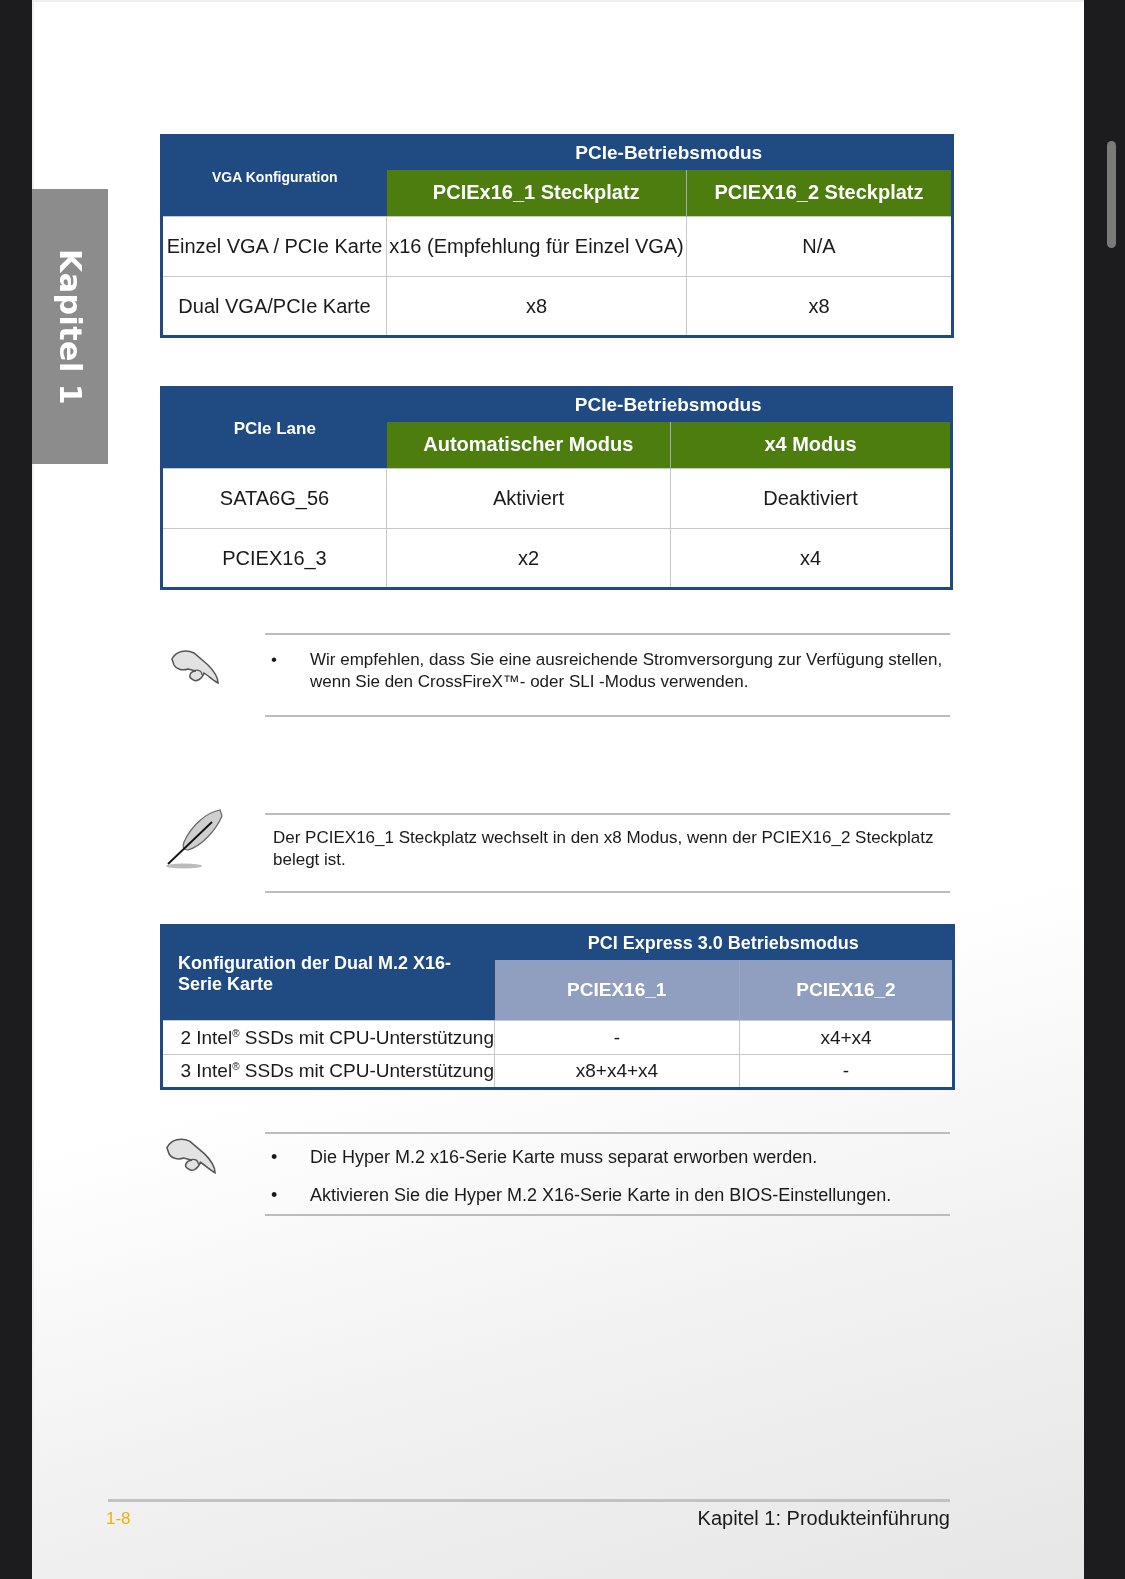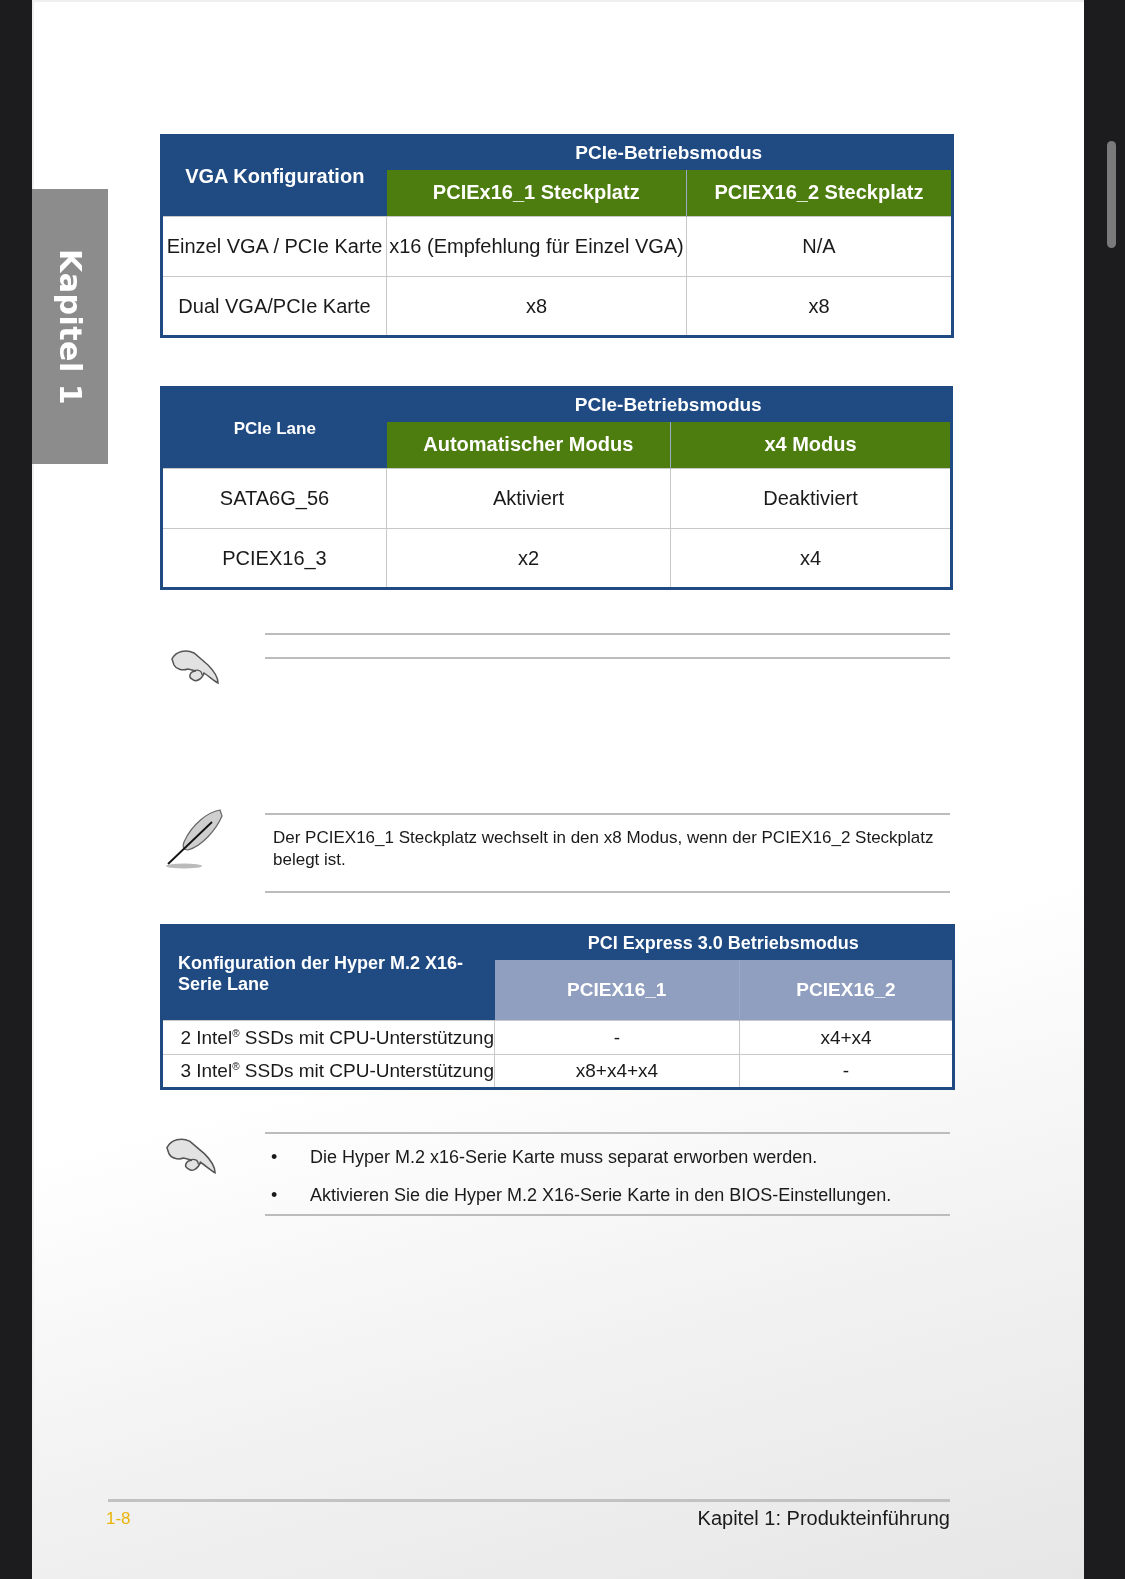--- a/index.html
+++ b/index.html
@@ -68,21 +68,21 @@
 </div>
 
 <table class="spec" id="t1">
   <colgroup>
       <col style="width:225px">
       <col style="width:300px">
       <col style="width:266px">
     </colgroup>
   <tbody>
       <tr style="height:34px">
-    <th class="dark" rowspan="2" style="font-size:20px">VGA Konfiguration</th>
+    <th class="dark" rowspan="2" style="font-size:14px">VGA Konfiguration</th>
     <th class="dark" colspan="2">PCIe-Betriebsmodus</th>
   </tr>
   <tr style="height:47px">
     <th class="light first">PCIEx16_1 Steckplatz</th>
     <th class="light">PCIEX16_2 Steckplatz</th>
   </tr>
   <tr style="height:60px">
     <td class="cell">Einzel VGA / PCIe Karte</td>
     <td class="cell">x16 (Empfehlung für Einzel VGA)</td>
     <td class="cell">N/A</td>
@@ -122,41 +122,42 @@
   </tr>
 </tbody>
   </table>
 
 <svg class="icon" style="left:168px;top:645px" width="54" height="44" viewBox="0 0 54 44">
   <path d="M4 14 C8 6,18 4,26 8 L40 20 C46 26,50 32,50 38 C46 36,42 32,36 28 C34 34,28 38,24 34 C20 32,22 26,28 26 L20 24 C14 26,8 24,6 20 Z" fill="#e2e2e2" stroke="#555" stroke-width="1.5"></path>
   <path d="M26 26 C30 24,34 26,34 30" fill="none" stroke="#555" stroke-width="1.2"></path>
 </svg>
 <div class="note" style="top:633px;padding:14px 0 8px 0">
   <ul>
+    <li style="margin-bottom:14px">Wir empfehlen, dass Sie eine ausreichende Stromversorgung zur Verfügung stellen, wenn Sie den CrossFireX™- oder SLI -Modus verwenden.</li>
   </ul>
 </div>
 
 <svg class="icon" style="left:162px;top:806px" width="66" height="64" viewBox="0 0 66 64">
   <path d="M58 4 C46 6,30 18,22 36 C20 42,22 44,26 44 C40 40,54 24,60 10 Z" fill="#cfcfcf" stroke="#666" stroke-width="1.2"></path>
   <path d="M50 16 L6 58" stroke="#111" stroke-width="1.8"></path>
   <ellipse cx="22" cy="60" rx="18" ry="2.5" fill="#bbbbbb"></ellipse>
 </svg>
 <div class="note" style="top:813px;padding:12px 0 20px 8px;width:677px">
   <div>Der PCIEX16_1 Steckplatz wechselt in den x8 Modus, wenn der PCIEX16_2 Steckplatz belegt ist.</div>
 </div>
 
 <table class="spec" id="t3">
   <colgroup>
       <col style="width:333px">
       <col style="width:245px">
       <col style="width:214px">
     </colgroup>
   <tbody>
       <tr style="height:34px">
-    <th class="dark rowhead" rowspan="2">Konfiguration der Hyper M.2 X16-Serie Lane</th>
+    <th class="dark rowhead" rowspan="2">Konfiguration der Dual M.2 X16-Serie Karte</th>
     <th class="dark" colspan="2" style="font-size:18px">PCI Express 3.0 Betriebsmodus</th>
   </tr>
   <tr style="height:61px">
     <th class="light first">PCIEX16_1</th>
     <th class="light">PCIEX16_2</th>
   </tr>
   <tr style="height:34px">
     <td class="cell left"><span>2 Intel</span><sup>®</sup><span> SSDs mit CPU-Unterstützung</span></td>
     <td class="cell">-</td>
     <td class="cell">x4+x4</td>

